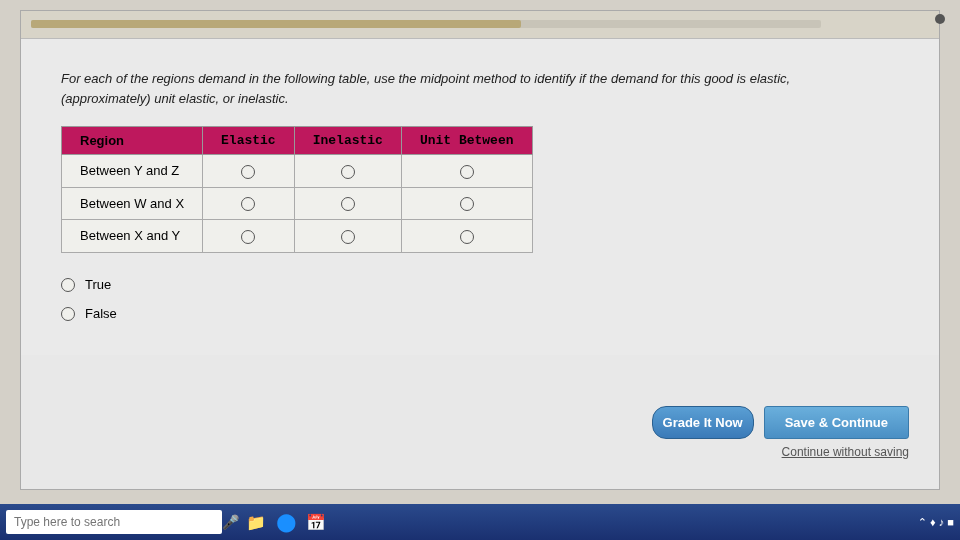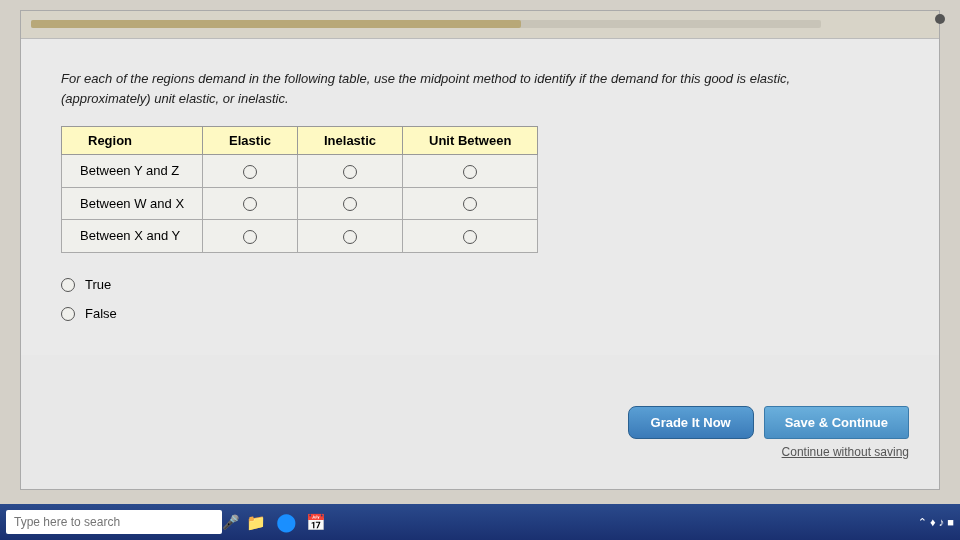--- a/index.html
+++ b/index.html
@@ -63,29 +63,30 @@
       max-width: 820px;
     }
 
     
     .elasticity-table {
       border-collapse: collapse;
       margin-bottom: 24px;
       min-width: 320px;
     }
     .elasticity-table th {
-      background: #fef9c3;
+      background: #be185d;
       border: 1px solid #999;
-      padding: 6px 26px;
+      padding: 6px 18px;
       font-size: 13px;
       font-weight: bold;
       text-align: left;
     }
     .elasticity-table th.center {
       text-align: right;
+      font-family: Liberation Mono, monospace;
     }
     .elasticity-table td {
       border: 1px solid #aaa;
       padding: 8px 18px;
       background: #f0f0ec;
       font-size: 13px;
     }
     .elasticity-table td.center {
       text-align: center;
     }
@@ -129,24 +130,24 @@
 
     .action-buttons {
       display: flex;
       gap: 10px;
     }
 
     .btn-grade {
       background: linear-gradient(to bottom, #5a9fd4, #3a7ab8);
       color: white;
       border: 1px solid #2a6090;
-      padding: 8px 22px;
+      padding: 8px 10px;
       font-size: 13px;
       cursor: pointer;
-      border-radius: 8px;
+      border-radius: 14px;
       font-weight: bold;
     }
 
     .btn-save {
       background: linear-gradient(to bottom, #6aafdc, #4a8fc4);
       color: white;
       border: 1px solid #3a7aaa;
       padding: 8px 20px;
       font-size: 13px;
       cursor: pointer;

